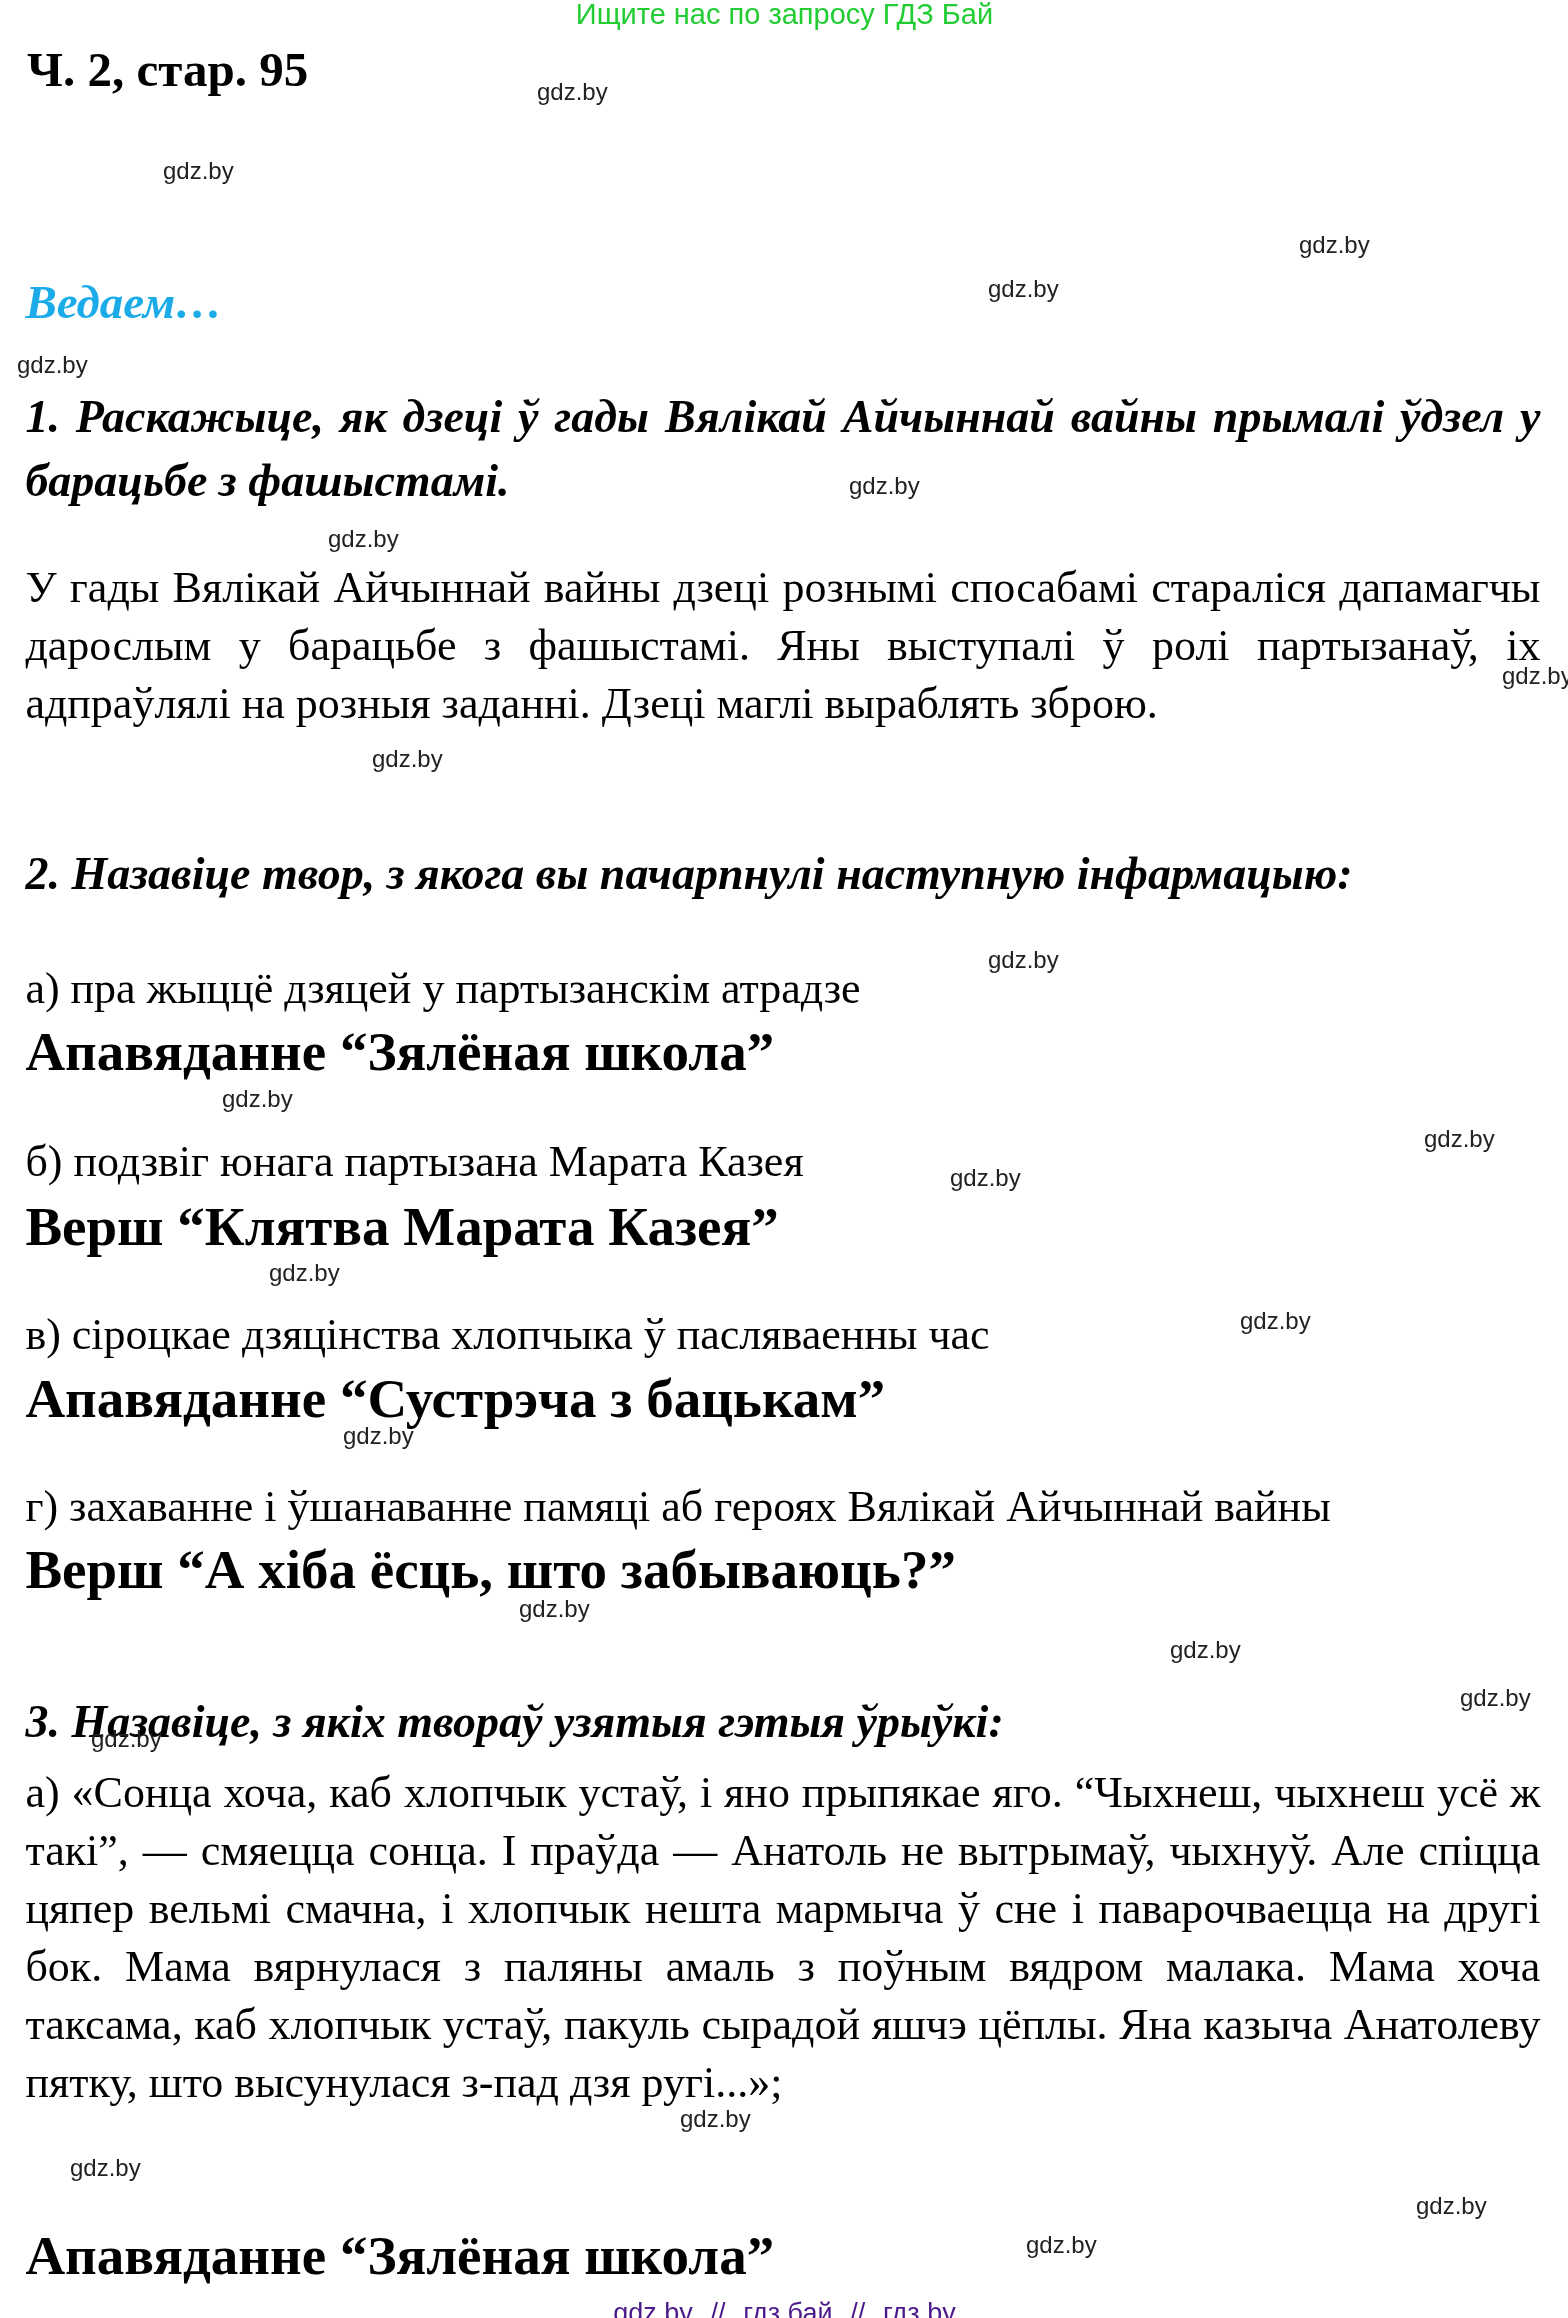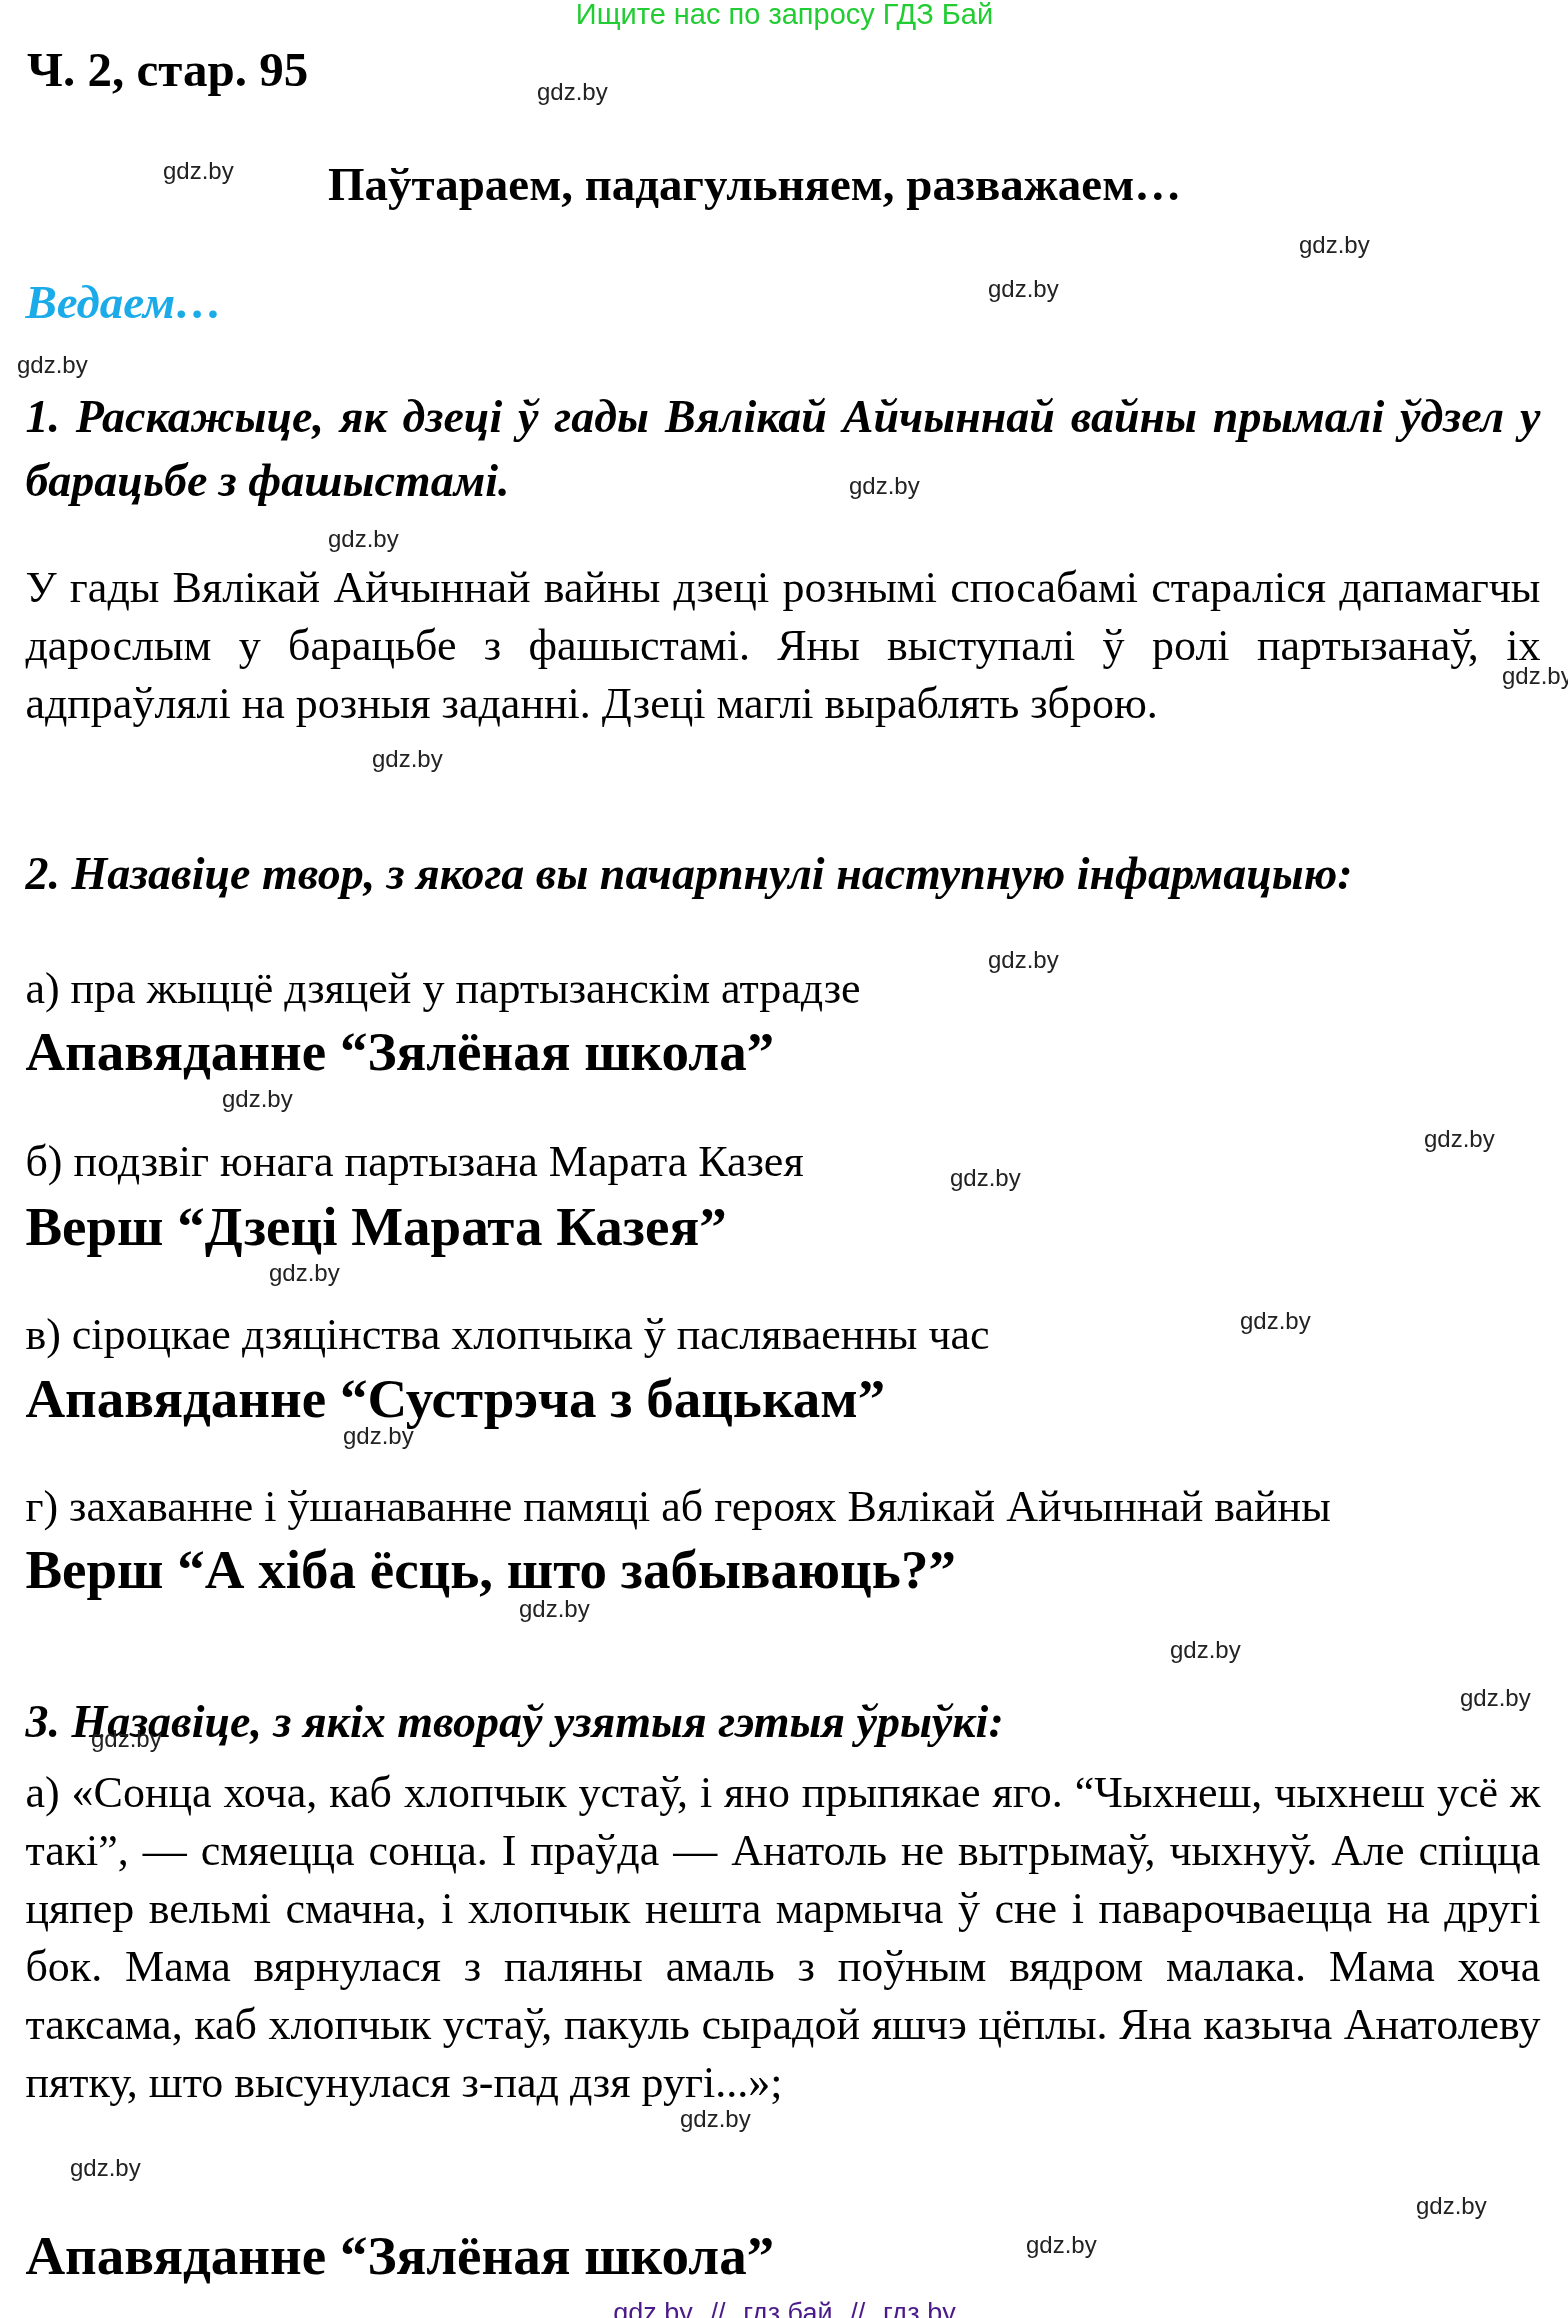--- a/index.html
+++ b/index.html
@@ -20,33 +20,32 @@
     .footer { font-size: 27px; left: 0; width: 1569px; text-align: center; top: 2298px; }
   </style>
 </head>
 <body>
 
 <div class="page">
 
   <div class="abs sans banner">Ищите нас по запросу ГДЗ Бай</div>
 
   <div class="abs serif page-ref">Ч. 2, стар. 95</div>
-  <div class="abs serif section-title">Паўтараем, падагульняем, разважаем…</div>
   <div class="abs serif vedaem" style="color:#1aabe8">Ведаем…</div>
 
   <div class="abs serif q" style="top:385px">1. Раскажыце, як дзеці ў гады Вялікай Айчыннай вайны прымалі ўдзел у барацьбе з фашыстамі.</div>
   <div class="abs serif para" style="top:559px">У гады Вялікай Айчыннай вайны дзеці рознымі спосабамі стараліся дапамагчы дарослым у барацьбе з фашыстамі. Яны выступалі ў ролі партызанаў, іх адпраўлялі на розныя заданні. Дзеці маглі выраблять зброю.</div>
 
   <div class="abs serif q" style="top:842px">2. Назавіце твор, з якога вы пачарпнулі наступную інфармацыю:</div>
 
   <div class="abs serif item" style="top:963px">а) пра жыццё дзяцей у партызанскім атрадзе</div>
   <div class="abs serif answer" style="top:1020px">Апавяданне “Зялёная школа”</div>
 
   <div class="abs serif item" style="top:1136px">б) подзвіг юнага партызана Марата Казея</div>
-  <div class="abs serif answer" style="top:1195px">Верш “Дзеці Марата Казея”</div>
+  <div class="abs serif answer" style="top:1195px">Верш “Клятва Марата Казея”</div>
 
   <div class="abs serif item" style="top:1309px">в) сіроцкае дзяцінства хлопчыка ў пасляваенны час</div>
   <div class="abs serif answer" style="top:1367px">Апавяданне “Сустрэча з бацькам”</div>
 
   <div class="abs serif item" style="top:1481px">г) захаванне і ўшанаванне памяці аб героях Вялікай Айчыннай вайны</div>
   <div class="abs serif answer" style="top:1538px">Верш “А хіба ёсць, што забываюць?”</div>
 
   <div class="abs serif q" style="top:1690px">3. Назавіце, з якіх твораў узятыя гэтыя ўрыўкі:</div>
   <div class="abs serif para" style="top:1764px">а) «Сонца хоча, каб хлопчык устаў, і яно прыпякае яго. “Чыхнеш, чыхнеш усё ж такі”, — смяецца сонца. І праўда — Анатоль не вытрымаў, чыхнуў. Але спіцца цяпер вельмі смачна, і хлопчык нешта мармыча ў сне і паварочваецца на другі бок. Мама вярнулася з паляны амаль з поўным вядром малака. Мама хоча таксама, каб хлопчык устаў, пакуль сырадой яшчэ цёплы. Яна казыча Анатолеву пятку, што высунулася з-пад дзя ругі...»;</div>
   <div class="abs serif answer" style="top:2224px">Апавяданне “Зялёная школа”</div>

